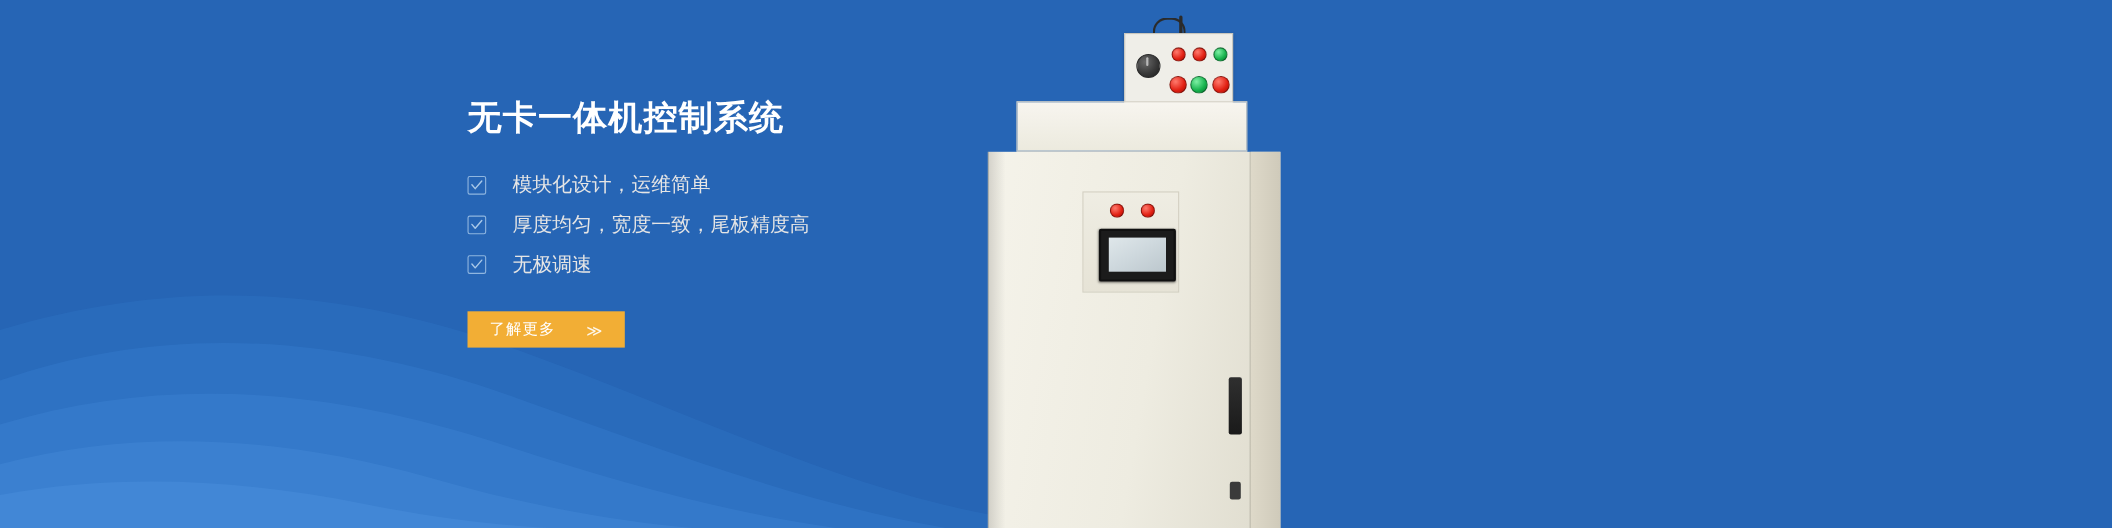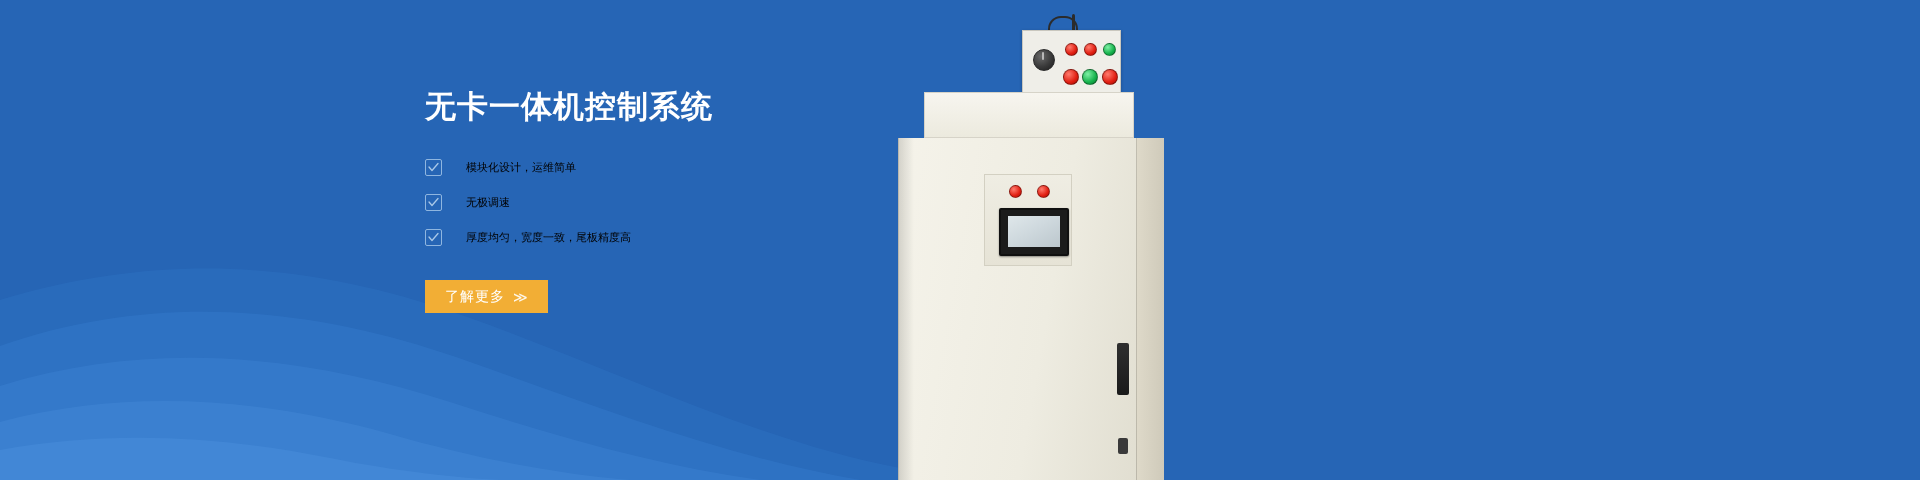--- a/index.html
+++ b/index.html
@@ -28,29 +28,30 @@
   .feature-item{
     display:flex;align-items:center;margin-bottom:18px;
   }
   .check-box{
     width:17px;height:17px;flex:0 0 17px;
     border:1px solid #8fb6e0;border-radius:2px;
     margin-right:24px;position:relative;box-sizing:border-box;
   }
   .check-box svg{position:absolute;left:2px;top:2px;}
   .feature-text{
-    font-size:11px;color:#000000;line-height:1;white-space:nowrap;
+    font-size:18px;color:#e5e5e5;line-height:1;white-space:nowrap;
   }
   .cta{
     display:inline-flex;align-items:center;justify-content:center;
     margin-top:16px;
     background:#f2ae35;color:#ffffff;
     padding:0 20px;height:33px;min-width:115px;
     font-size:14px;border:none;cursor:pointer;
     box-sizing:border-box;
+    gap:20px;
   }
   .cta .cta-label{letter-spacing:1px;}
   .cta .cta-arrow{margin-left:8px;font-size:14px;opacity:.9;}
 
   
   .machine{position:absolute;left:898px;top:0;width:290px;height:480px;z-index:4;}
 
   
   .top-box{
     position:absolute;left:124px;top:30px;width:99px;height:68px;
@@ -155,30 +156,30 @@
         </span>
         <span class="feature-text">模块化设计，运维简单</span>
       </li>
 
       <li class="feature-item">
         <span class="check-box">
           <svg width="11" height="11" viewBox="0 0 11 11" xmlns="http://www.w3.org/2000/svg">
             <path d="M1,5 L4,8.5 L10,1.5" fill="none" stroke="#a9c8e8" stroke-width="1.3" stroke-linecap="round" stroke-linejoin="round"></path>
           </svg>
         </span>
-        <span class="feature-text">无极调速</span>
+        <span class="feature-text">厚度均匀，宽度一致，尾板精度高</span>
       </li>
 
       <li class="feature-item">
         <span class="check-box">
           <svg width="11" height="11" viewBox="0 0 11 11" xmlns="http://www.w3.org/2000/svg">
             <path d="M1,5 L4,8.5 L10,1.5" fill="none" stroke="#a9c8e8" stroke-width="1.3" stroke-linecap="round" stroke-linejoin="round"></path>
           </svg>
         </span>
-        <span class="feature-text">厚度均匀，宽度一致，尾板精度高</span>
+        <span class="feature-text">无极调速</span>
       </li>
 
     </ul>
 
     <button class="cta">
       <span class="cta-label">了解更多</span>
       <span class="cta-arrow">≫</span>
     </button>
 
   </div>

